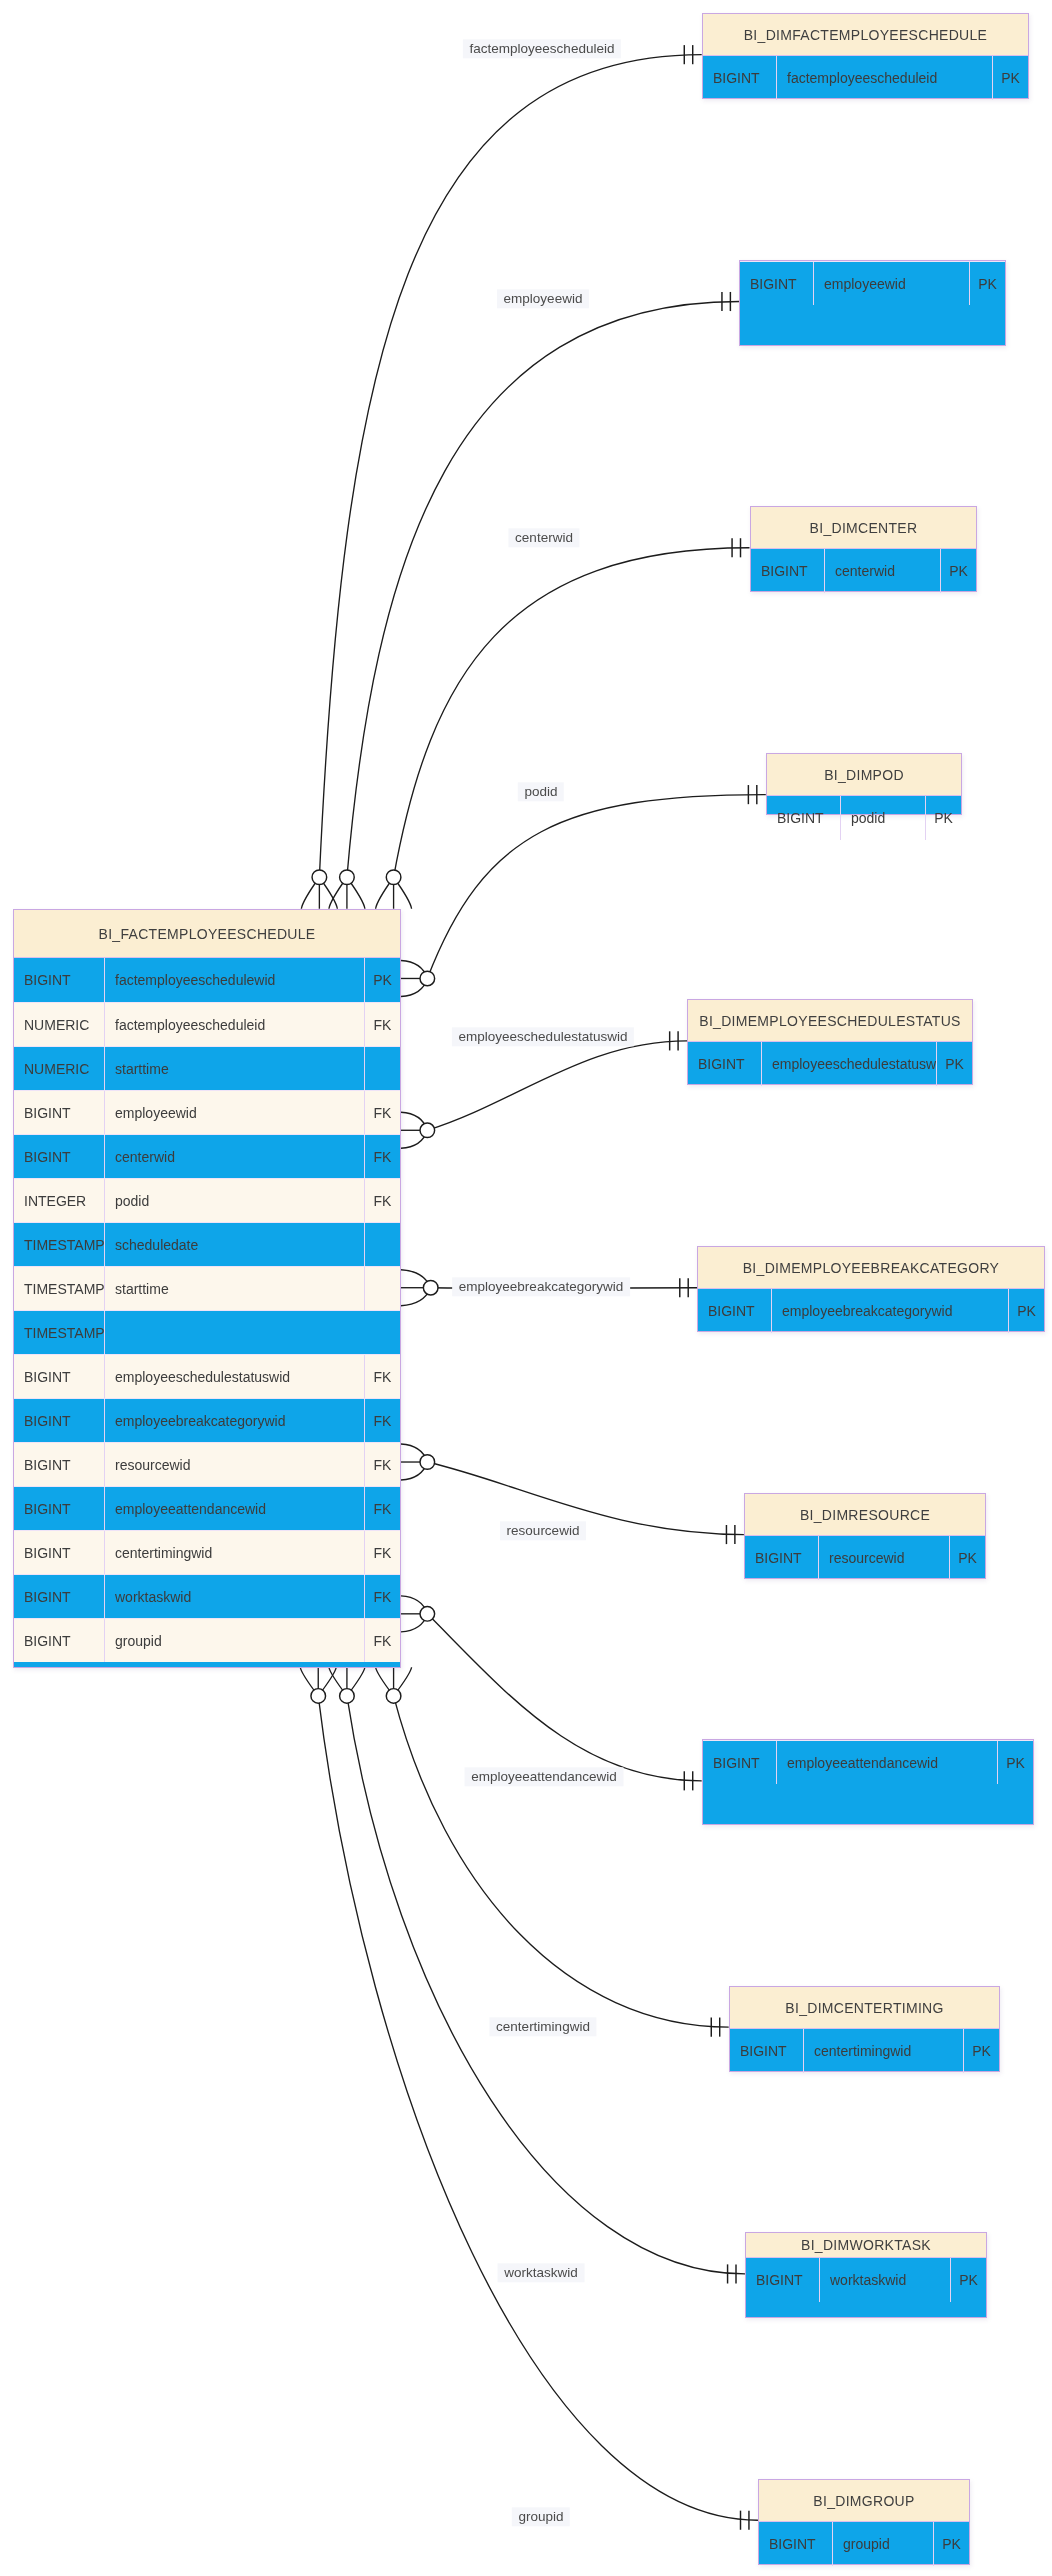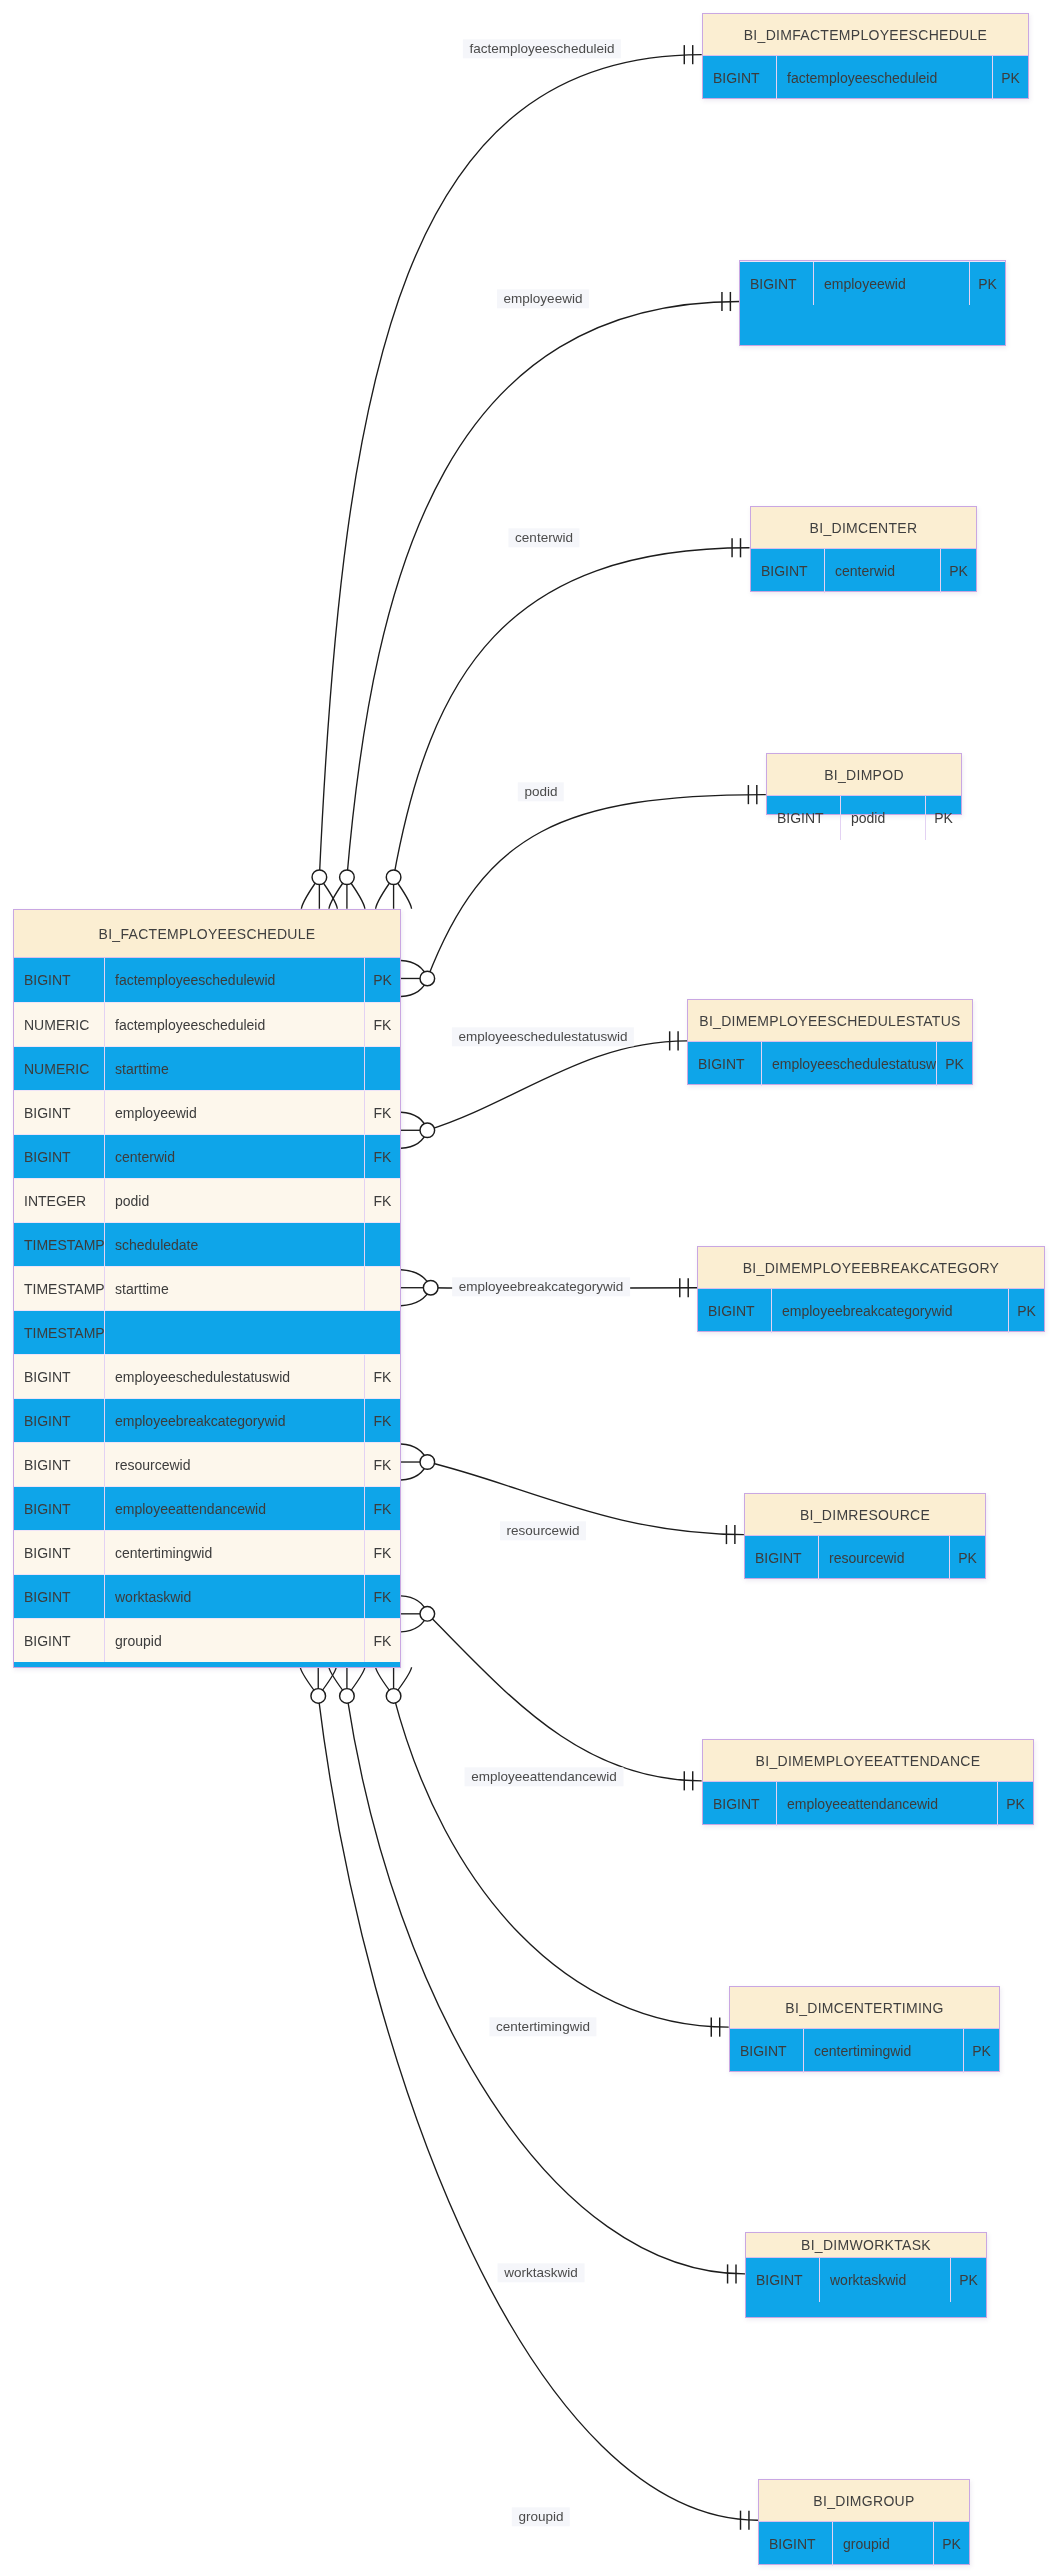--- a/index.html
+++ b/index.html
@@ -273,21 +273,20 @@
     </div>
     <div class="entity" style="left: 744px; top: 1493px; width: 242px; height: 86px;">
       <div class="t-header" style="height: 42px;">BI_DIMRESOURCE</div>
       <div class="t-row" style="height: 44px; grid-template-columns: 73px 1fr 36px;">
         <div class="cell c-type">BIGINT</div>
         <div class="cell c-name">resourcewid</div>
         <div class="cell c-key">PK</div>
       </div>
     </div>
     <div class="entity" style="left: 702px; top: 1739px; width: 332px; height: 86px;">
-      <div class="t-header" style="height: 42px;">BI_DIMEMPLOYEEATTENDANCE</div>
       <div class="t-row" style="height: 44px; grid-template-columns: 73px 1fr 36px;">
         <div class="cell c-type">BIGINT</div>
         <div class="cell c-name">employeeattendancewid</div>
         <div class="cell c-key">PK</div>
       </div>
     </div>
     <div class="entity" style="left: 729px; top: 1986px; width: 271px; height: 86px;">
       <div class="t-header" style="height: 42px;">BI_DIMCENTERTIMING</div>
       <div class="t-row" style="height: 44px; grid-template-columns: 73px 1fr 36px;">
         <div class="cell c-type">BIGINT</div>

